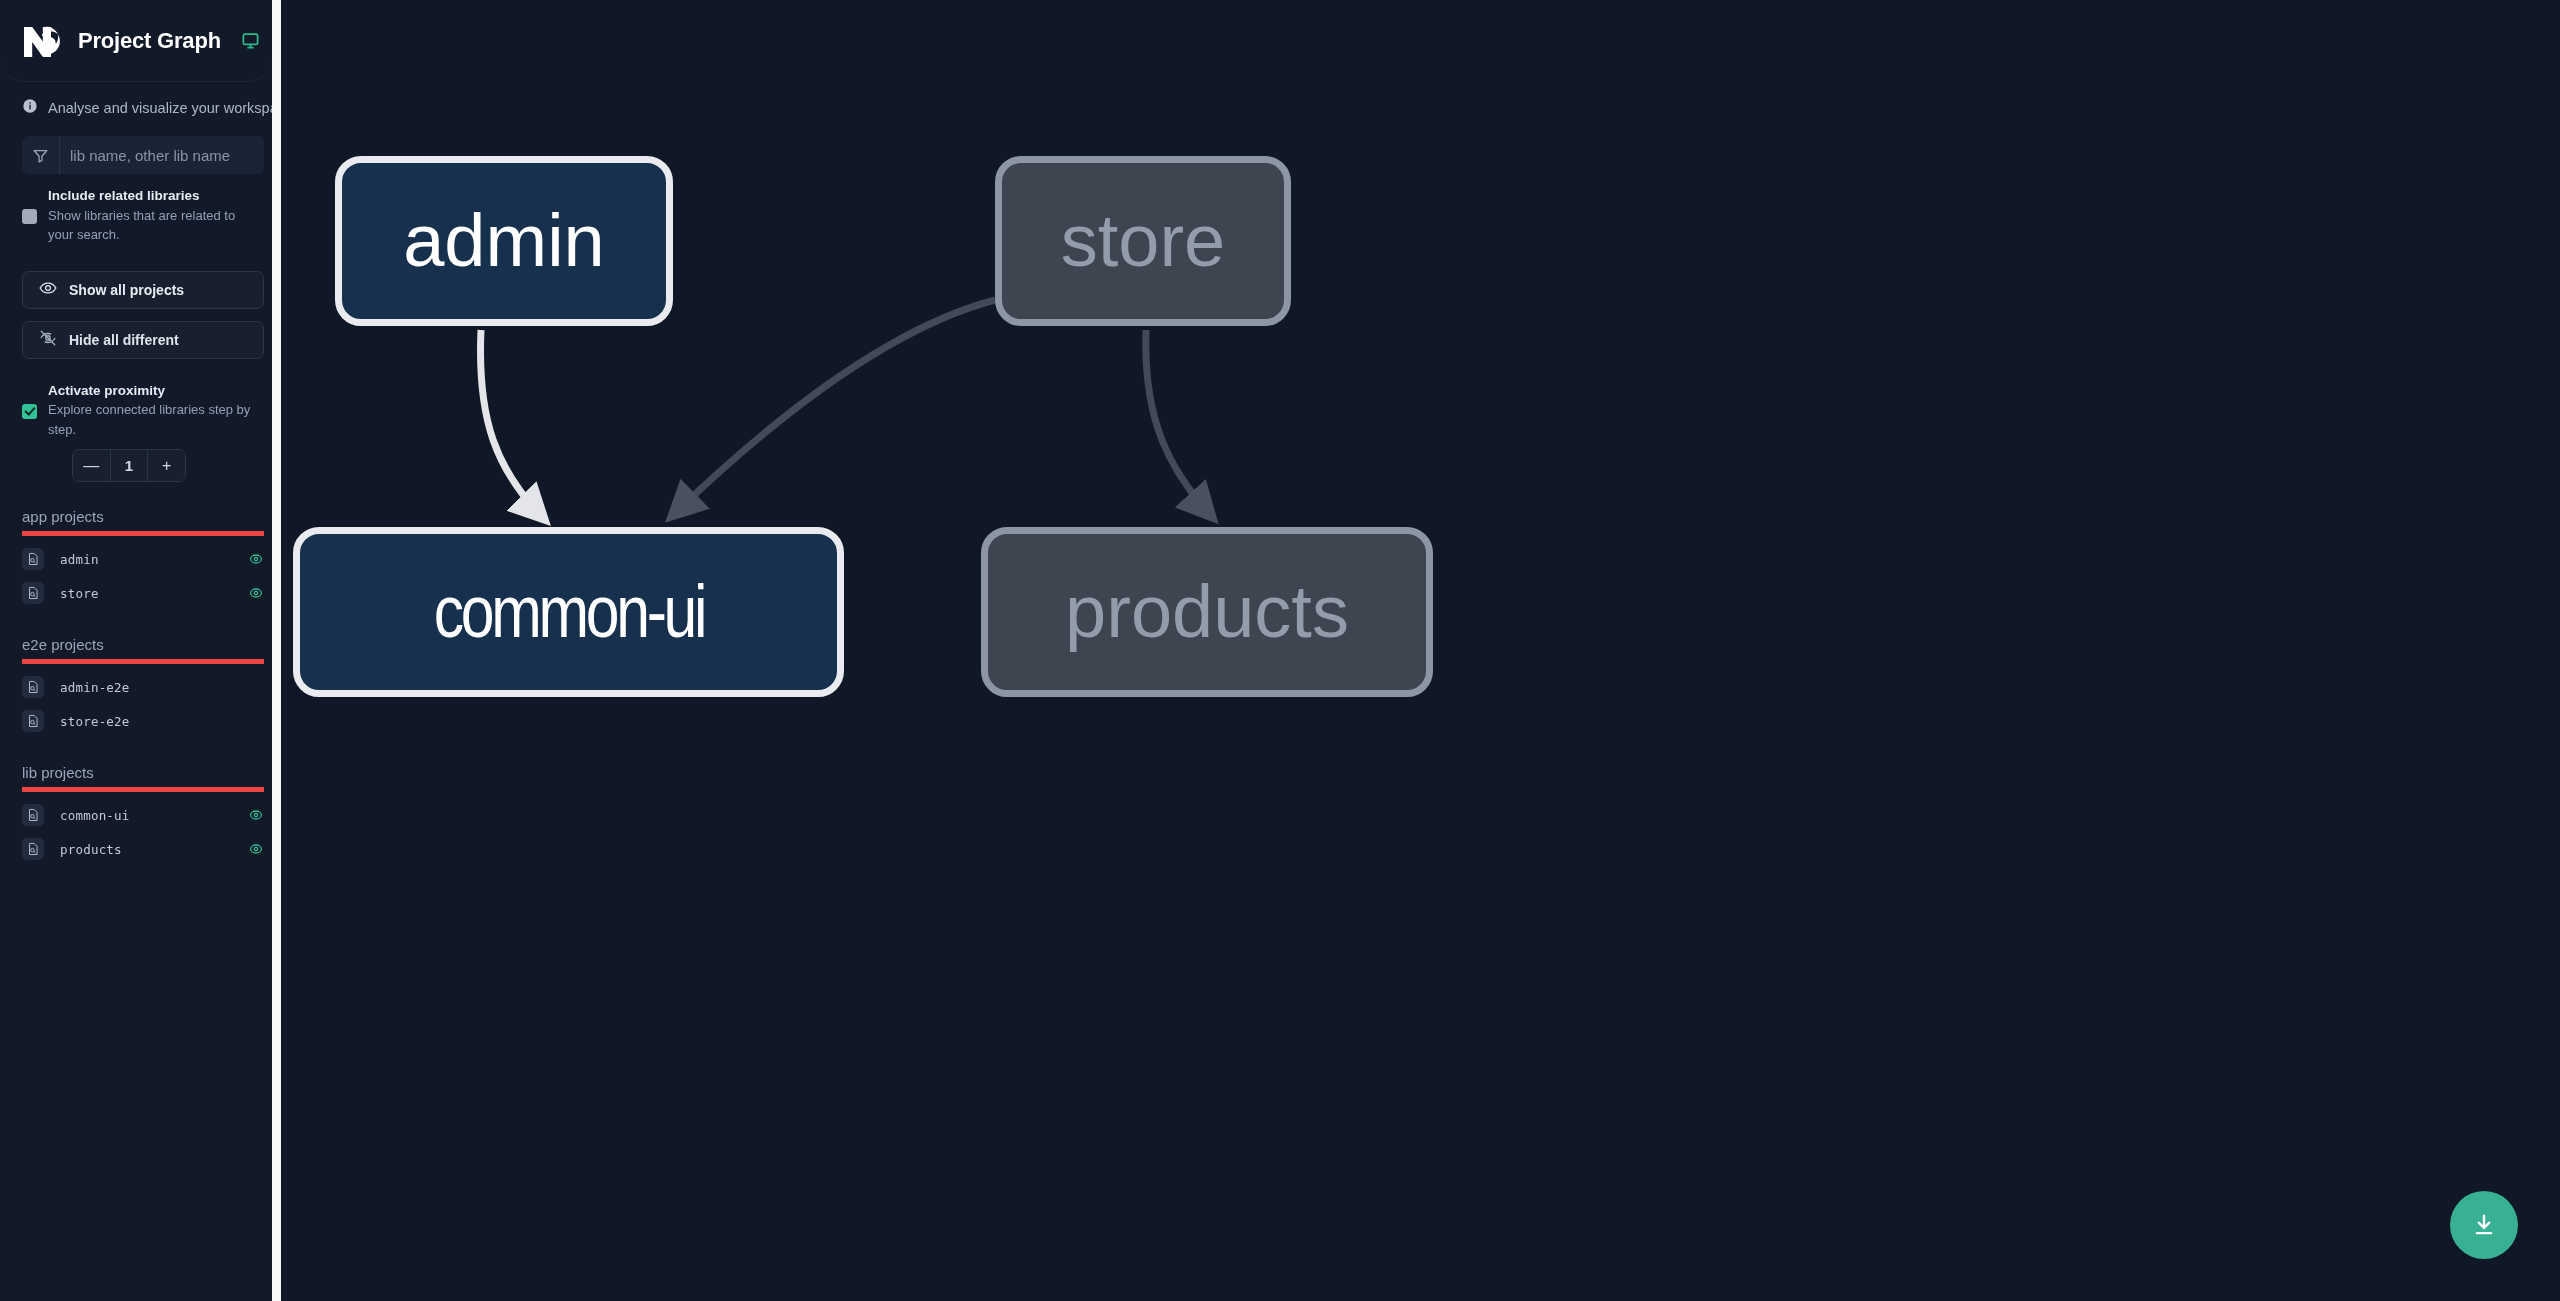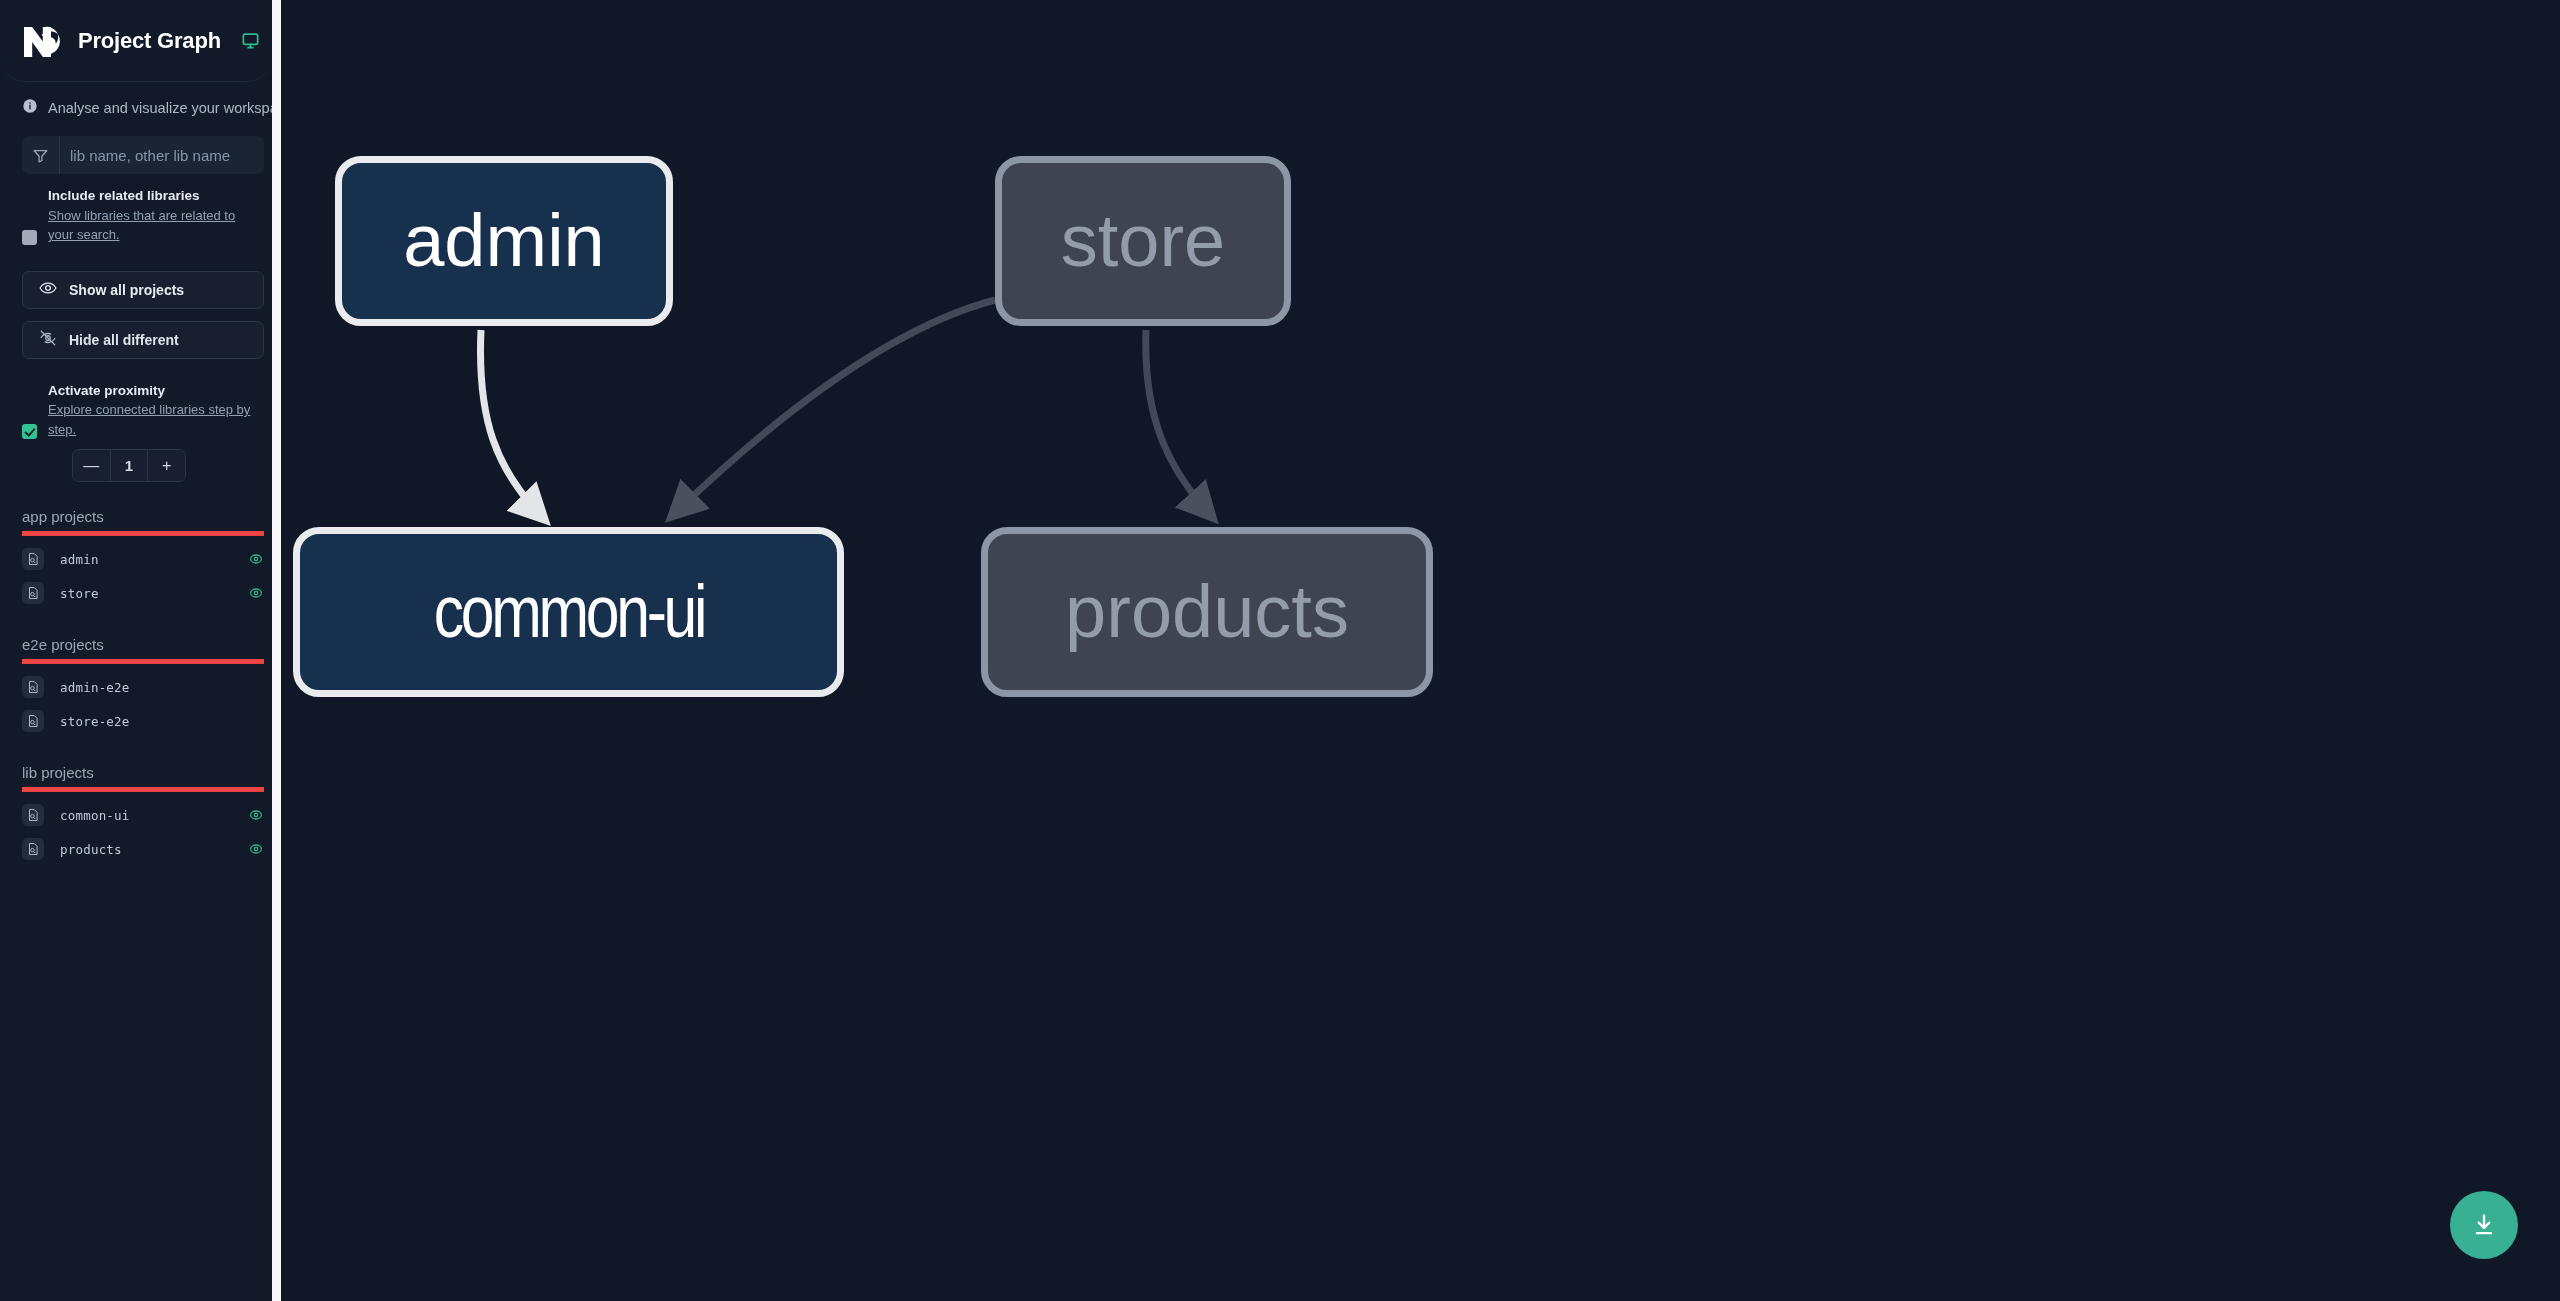--- a/index.html
+++ b/index.html
@@ -75,41 +75,41 @@
     background: transparent;
     border: 0;
     outline: none;
     color: #cfd6e2;
     font-size: 15px;
     font-family: "Liberation Sans", sans-serif;
     padding: 0 10px;
   }
   .search-input::placeholder { color: #8894a8; }
 
-  .chk-row { display: flex; gap: 11px; margin-bottom: 10px; align-items: flex-end; }
+  .chk-row { display: flex; gap: 11px; margin-bottom: 10px; align-items: center; }
   .chk-box {
     width: 15px; height: 15px; flex: 0 0 15px;
     border-radius: 3px;
     margin-top: 3px;
     background: #a3abb8;
   }
   .chk-box.white { background: #ffffff; }
   .chk-box.green { background: #33c296; position: relative; }
   .chk-box.green::after {
     content: "";
     position: absolute;
     left: 4.5px; top: 1.5px;
     width: 4px; height: 8px;
     border: solid #0f2a22;
     border-width: 0 2px 2px 0;
     transform: rotate(42deg);
   }
   .chk-text { min-width: 0; }
   .chk-label { font-size: 13.5px; font-weight: 700; color: #e7ebf2; line-height: 1.45; }
-  .chk-sub { font-size: 13px; color: #93a0b3; line-height: 1.5; text-decoration: underline; }
+  .chk-sub { font-size: 13px; color: #93a0b3; line-height: 1.5; }
 
   .btn {
     display: flex; align-items: center; gap: 12px;
     width: 100%;
     height: 38px;
     background: #18202f;
     border: 1px solid #2b3548;
     border-radius: 7px;
     padding: 0 16px;
     margin-bottom: 12px;

